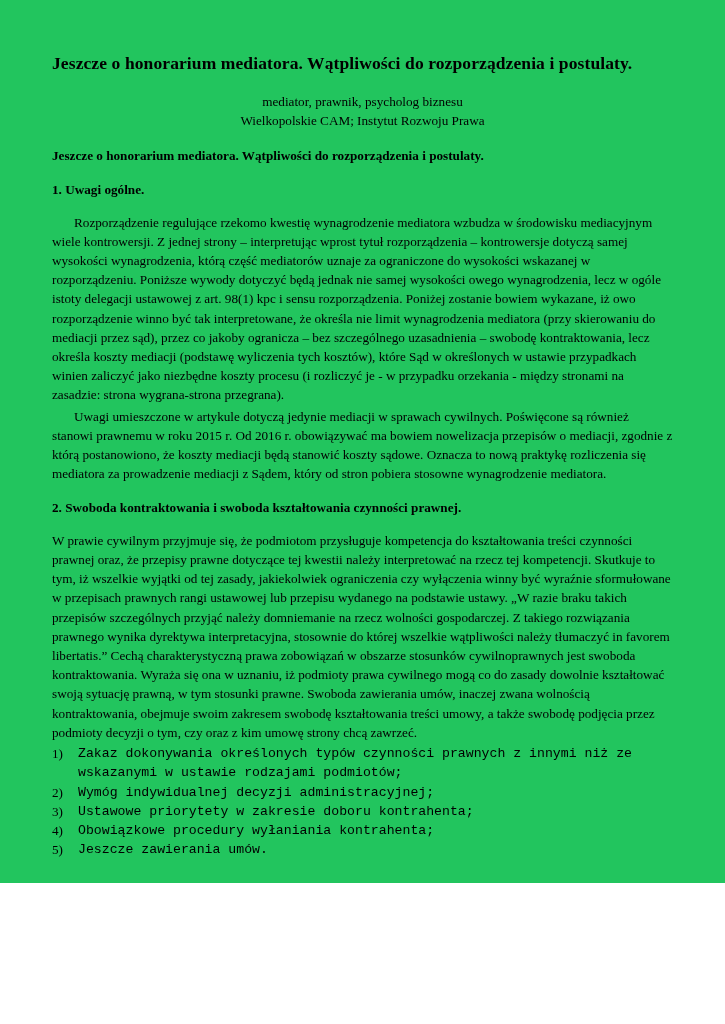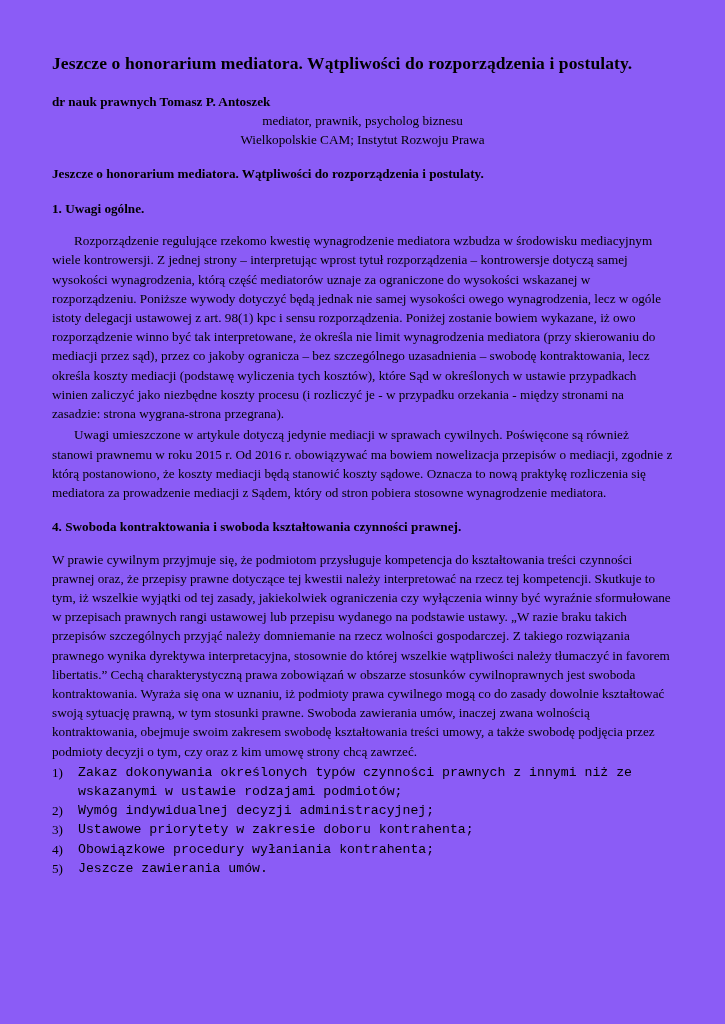--- a/index.html
+++ b/index.html
@@ -10,23 +10,23 @@
   body {
     width: 725px;
     height: 1024px;
     font-family: "Liberation Serif", "DejaVu Serif", serif;
     color: #000000;
     overflow: hidden;
   }
   .page {
     box-sizing: border-box;
     width: 725px;
-    height: 1024px;
+    height: 883px;
     padding: 52px 52px 20px 52px;
-    background: #8b5cf6;
+    background: #22c55e;
   }
   .doc-title {
     font-size: 17.5px;
     font-weight: bold;
     line-height: 1.32;
     margin: 0 0 18px 0;
     letter-spacing: 0.1px;
   }
   .author-block {
     font-size: 13.2px;
@@ -86,33 +86,32 @@
   }
 </style>
 </head>
 <body>
 
 <div class="page">
 
   <h1 class="doc-title">Jeszcze o honorarium mediatora. Wątpliwości do rozporządzenia i postulaty.</h1>
 
   <div class="author-block">
-    <span class="author-name">dr nauk prawnych Tomasz P. Antoszek</span>
     <span class="author-line">mediator, prawnik, psycholog biznesu</span>
     <span class="author-line">Wielkopolskie CAM; Instytut Rozwoju Prawa</span>
   </div>
 
   <p class="subtitle">Jeszcze o honorarium mediatora. Wątpliwości do rozporządzenia i postulaty.</p>
 
   <h2 class="section-heading">1. Uwagi ogólne.</h2>
 
   <p class="para indent">Rozporządzenie regulujące rzekomo kwestię wynagrodzenie mediatora wzbudza w środowisku mediacyjnym wiele kontrowersji. Z jednej strony – interpretując wprost tytuł rozporządzenia – kontrowersje dotyczą samej wysokości wynagrodzenia, którą część mediatorów uznaje za ograniczone do wysokości wskazanej w rozporządzeniu. Poniższe wywody dotyczyć będą jednak nie samej wysokości owego wynagrodzenia, lecz w ogóle istoty delegacji ustawowej z art. 98(1) kpc i sensu rozporządzenia. Poniżej zostanie bowiem wykazane, iż owo rozporządzenie winno być tak interpretowane, że określa nie limit wynagrodzenia mediatora (przy skierowaniu do mediacji przez sąd), przez co jakoby ogranicza – bez szczególnego uzasadnienia – swobodę kontraktowania, lecz określa koszty mediacji (podstawę wyliczenia tych kosztów), które Sąd w określonych w ustawie przypadkach winien zaliczyć jako niezbędne koszty procesu (i rozliczyć je - w przypadku orzekania - między stronami na zasadzie: strona wygrana-strona przegrana).</p>
   <p class="para indent block-gap">Uwagi umieszczone w artykule dotyczą jedynie mediacji w sprawach cywilnych. Poświęcone są również stanowi prawnemu w roku 2015 r. Od 2016 r. obowiązywać ma bowiem nowelizacja przepisów o mediacji, zgodnie z którą postanowiono, że koszty mediacji będą stanowić koszty sądowe. Oznacza to nową praktykę rozliczenia się mediatora za prowadzenie mediacji z Sądem, który od stron pobiera stosowne wynagrodzenie mediatora.</p>
 
-  <h2 class="section-heading">4. Swoboda kontraktowania i swoboda kształtowania czynności prawnej.</h2>
+  <h2 class="section-heading">2. Swoboda kontraktowania i swoboda kształtowania czynności prawnej.</h2>
 
   <p class="para">W prawie cywilnym przyjmuje się, że podmiotom przysługuje kompetencja do kształtowania treści czynności prawnej oraz, że przepisy prawne dotyczące tej kwestii należy interpretować na rzecz tej kompetencji. Skutkuje to tym, iż wszelkie wyjątki od tej zasady, jakiekolwiek ograniczenia czy wyłączenia winny być wyraźnie sformułowane w przepisach prawnych rangi ustawowej lub przepisu wydanego na podstawie ustawy. „W razie braku takich przepisów szczególnych przyjąć należy domniemanie na rzecz wolności gospodarczej. Z takiego rozwiązania prawnego wynika dyrektywa interpretacyjna, stosownie do której wszelkie wątpliwości należy tłumaczyć in favorem libertatis.” Cechą charakterystyczną prawa zobowiązań w obszarze stosunków cywilnoprawnych jest swoboda kontraktowania. Wyraża się ona w uznaniu, iż podmioty prawa cywilnego mogą co do zasady dowolnie kształtować swoją sytuację prawną, w tym stosunki prawne. Swoboda zawierania umów, inaczej zwana wolnością kontraktowania, obejmuje swoim zakresem swobodę kształtowania treści umowy, a także swobodę podjęcia przez podmioty decyzji o tym, czy oraz z kim umowę strony chcą zawrzeć.</p>
 
   <ul class="list">
     <li>
       <span class="num">1)</span>
       <span class="txt">Zakaz dokonywania określonych typów czynności prawnych z innymi niż ze wskazanymi w ustawie rodzajami podmiotów;</span>
     </li>
     <li>
       <span class="num">2)</span>

